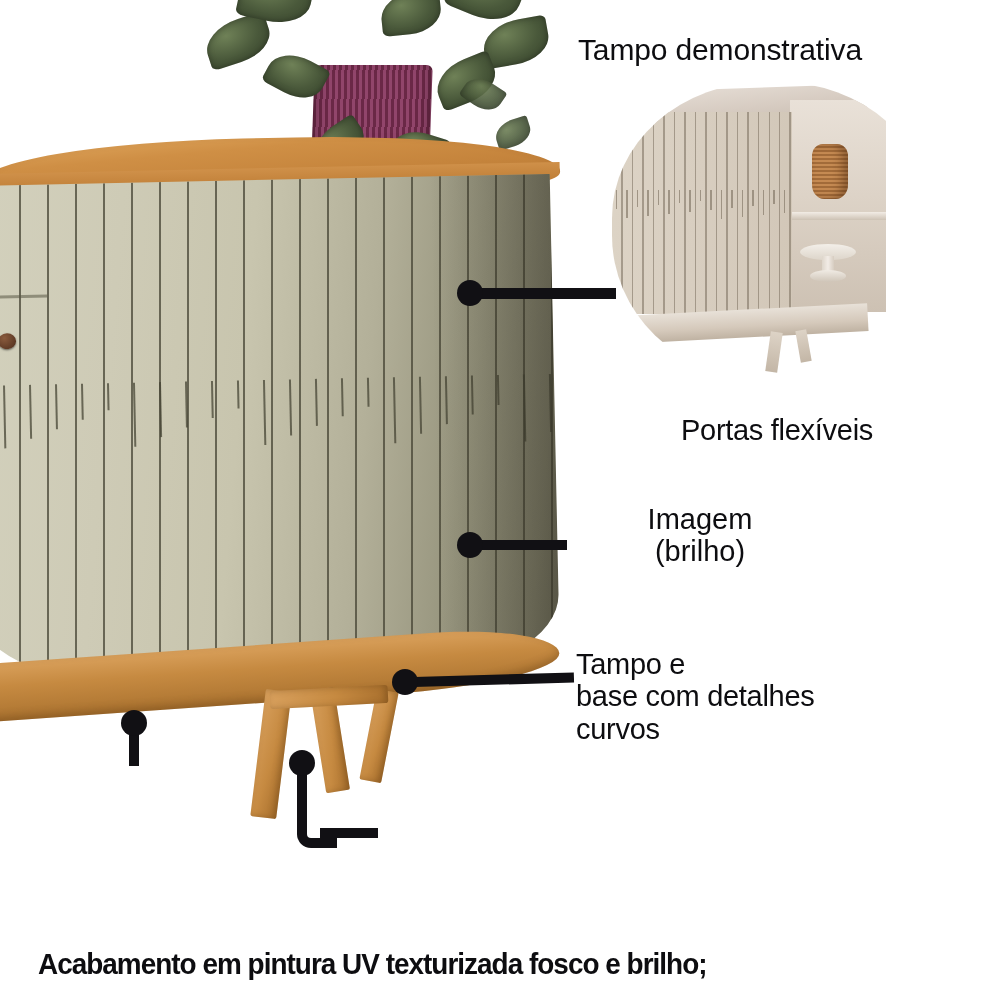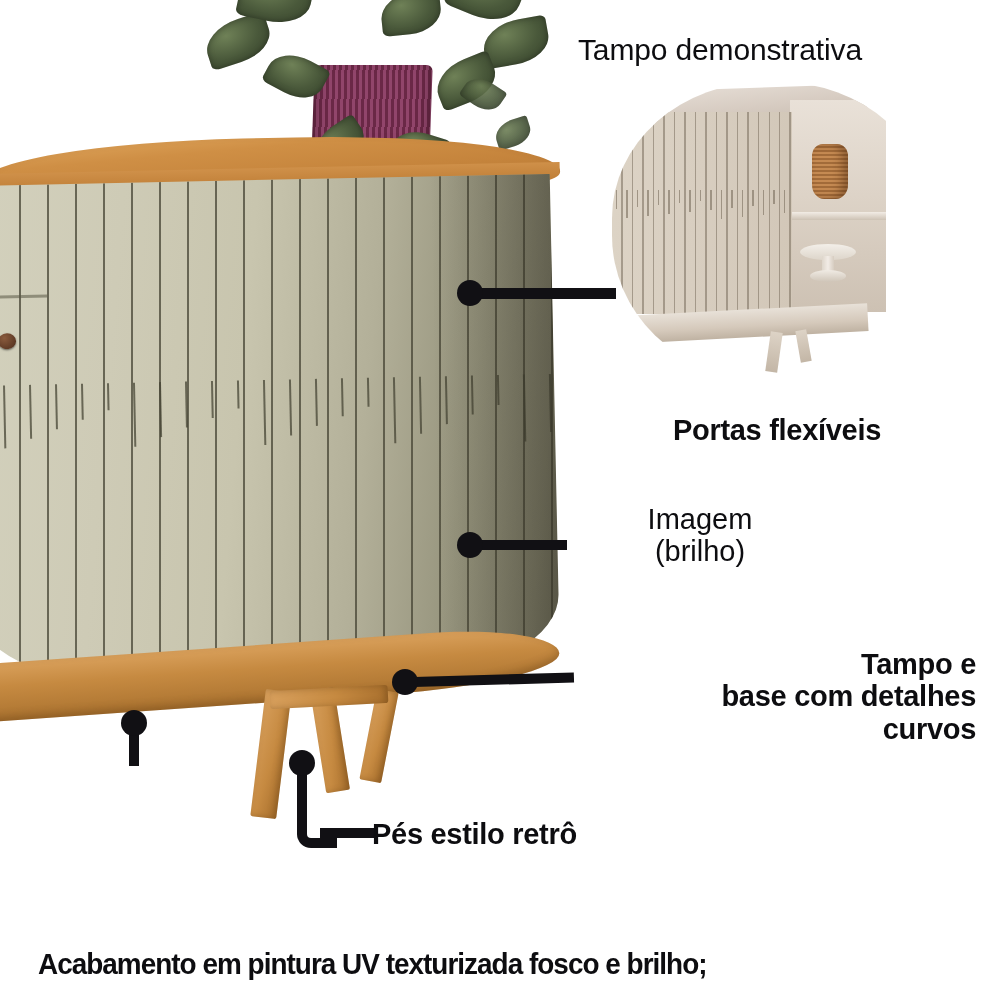--- a/index.html
+++ b/index.html
@@ -279,21 +279,21 @@
   }
 
   
   .lbl {
     position: absolute;
     color: #0d0d10;
     line-height: 1.12;
     white-space: pre-line;
   }
   .lbl-light { font-weight: 300; }
-  .lbl-bold  { font-weight: 700; letter-spacing: -0.01em; }
+  .lbl-bold  { font-weight: 400; letter-spacing: -0.01em; }
 
   #label-inset-title {
     left: 578px; top: 33px;
     font-size: 30px;
     font-weight: 300;
     letter-spacing: -0.005em;
   }
   #label-portas {
     left: 612px; top: 414px;
     width: 330px;
@@ -302,21 +302,21 @@
   }
   #label-opala {
     left: 570px; top: 503px;
     width: 260px;
     text-align: center;
     font-size: 29px;
   }
   #label-tampo {
     left: 576px; top: 648px;
     width: 400px;
-    text-align: right;
+    text-align: left;
     font-size: 29px;
   }
   #label-cumaru {
     left: 22px; top: 757px;
     width: 224px;
     text-align: center;
     font-size: 29px;
   }
   #label-pes {
     left: 372px; top: 818px;
@@ -470,17 +470,16 @@
   <div class="lbl lbl-bold nosel" id="label-portas">Portas flexíveis</div>
 
   <div class="lbl lbl-light nosel" id="label-opala">Imagem
 (brilho)</div>
 
   <div class="lbl lbl-bold nosel" id="label-tampo">Tampo e
 base com detalhes
 curvos</div>
 
 
-  <div class="lbl lbl-bold nosel" id="label-pes">Pés estilo retrô</div>
 
   <div class="lbl nosel" id="caption-bottom">Acabamento em pintura UV texturizada fosco e brilho;</div>
 
 </div>
 
 </body></html>

